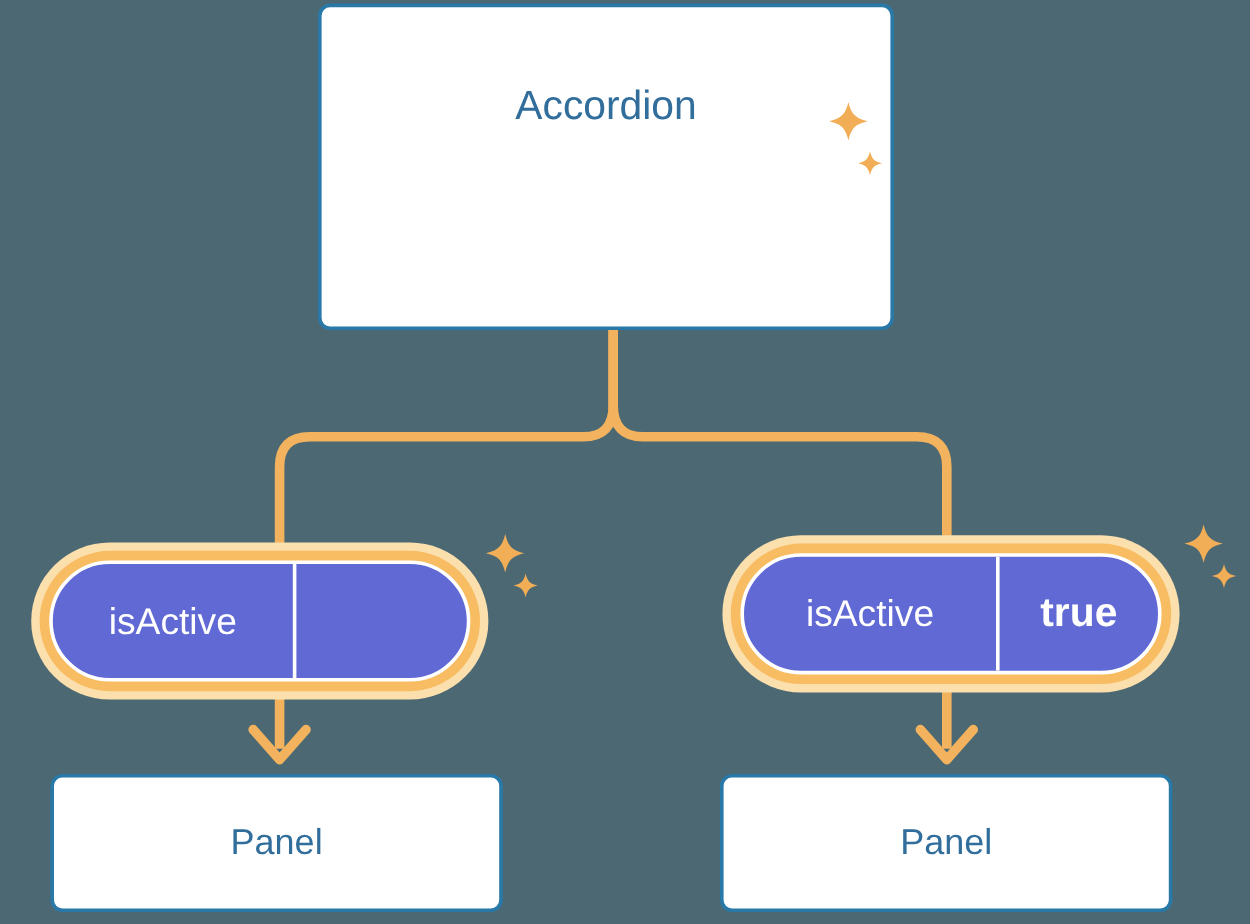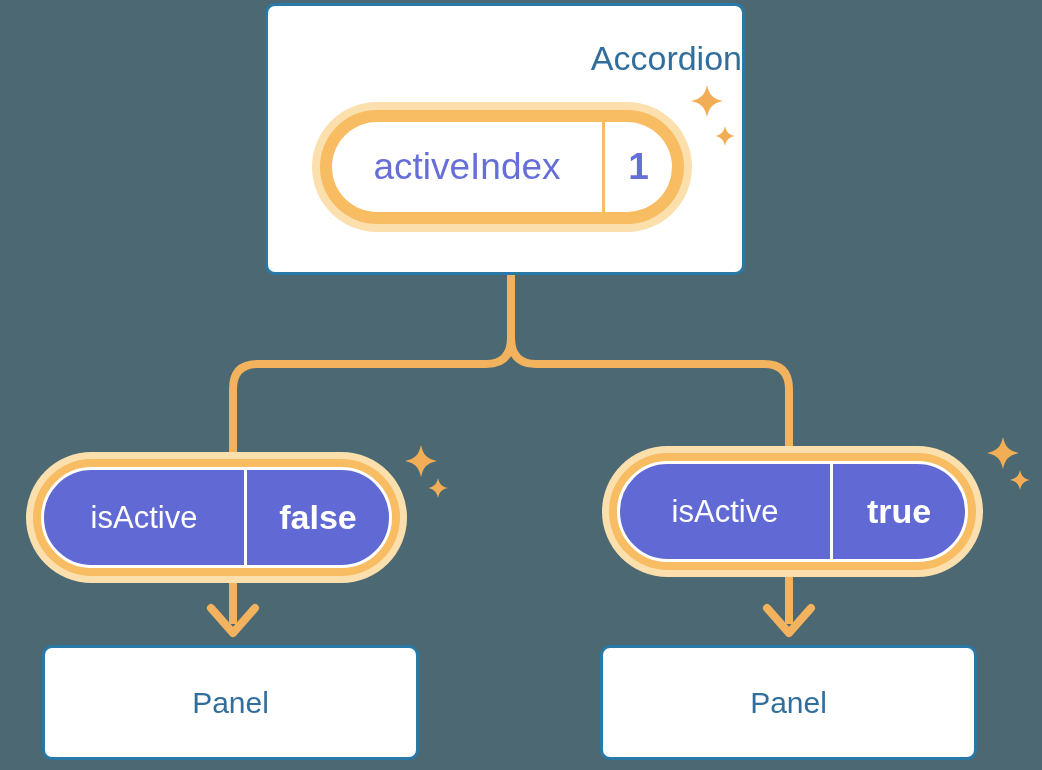--- a/index.html
+++ b/index.html
@@ -18,22 +18,22 @@
   .sparkle{fill:var(--sparkle,#F2AE56);}
   
   .node{z-index:2;}
   .card{
     background:var(--white,#fff);
     border:3px solid var(--card-border,#2878A8);
     border-radius:10px;box-sizing:border-box;
   }
   #accordion-card{left:265px;top:3px;width:480px;height:272px;}
   .card-title{
-    position:absolute;left:0;width:100%;text-align:right;
-    color:var(--card-text,#316E9C);font-size:34px;font-weight:500;
+    position:absolute;left:0;width:100%;text-align:center;
+    color:var(--card-text,#316E9C);font-size:34px;font-weight:500;margin-top:30px;
   }
   #accordion-title{top:33px;}
   .panel-card{width:377px;height:115px;top:645px;display:flex;align-items:center;justify-content:center;}
   #panel-left{left:42px;}
   #panel-right{left:600px;}
   .panel-label{color:var(--card-text,#316E9C);font-size:30px;font-weight:500;}
   
   .pill-glow{
     background:var(--orange-glow,#FBDFAD);
     border-radius:999px;box-sizing:border-box;padding:8px;
@@ -82,37 +82,27 @@
     <path class="connector" d="M 511 274 V 338 Q 511 364 486 364 H 258 Q 233 364 233 389 V 624"></path>
     <path class="connector" d="M 511 274 V 338 Q 511 364 536 364 H 764 Q 789 364 789 389 V 624"></path>
     <path class="arrowhead" d="M 211 608 L 233 633 L 255 608"></path>
     <path class="arrowhead" d="M 767 608 L 789 633 L 811 608"></path>
   </svg>
 
   <div id="accordion-card" class="abs card node">
     <div id="accordion-title" class="card-title">Accordion</div>
   </div>
 
-  <div id="state-pill" class="abs node pill-glow">
-    <div class="pill-ring">
-      <div class="state-inner">
-        <div class="state-label">activeIndex</div>
-        <div class="state-divider"></div>
-        <div class="state-value">1</div>
-      </div>
-    </div>
-  </div>
 
   <div id="prop-pill-left" class="abs node prop-pill">
     <div class="pill-glow">
       <div class="pill-ring">
         <div class="prop-inner">
           <div class="prop-label">isActive</div>
           <div class="prop-divider"></div>
-          <div class="prop-value">false</div>
         </div>
       </div>
     </div>
   </div>
 
   <div id="prop-pill-right" class="abs node prop-pill">
     <div class="pill-glow">
       <div class="pill-ring">
         <div class="prop-inner">
           <div class="prop-label">isActive</div>

